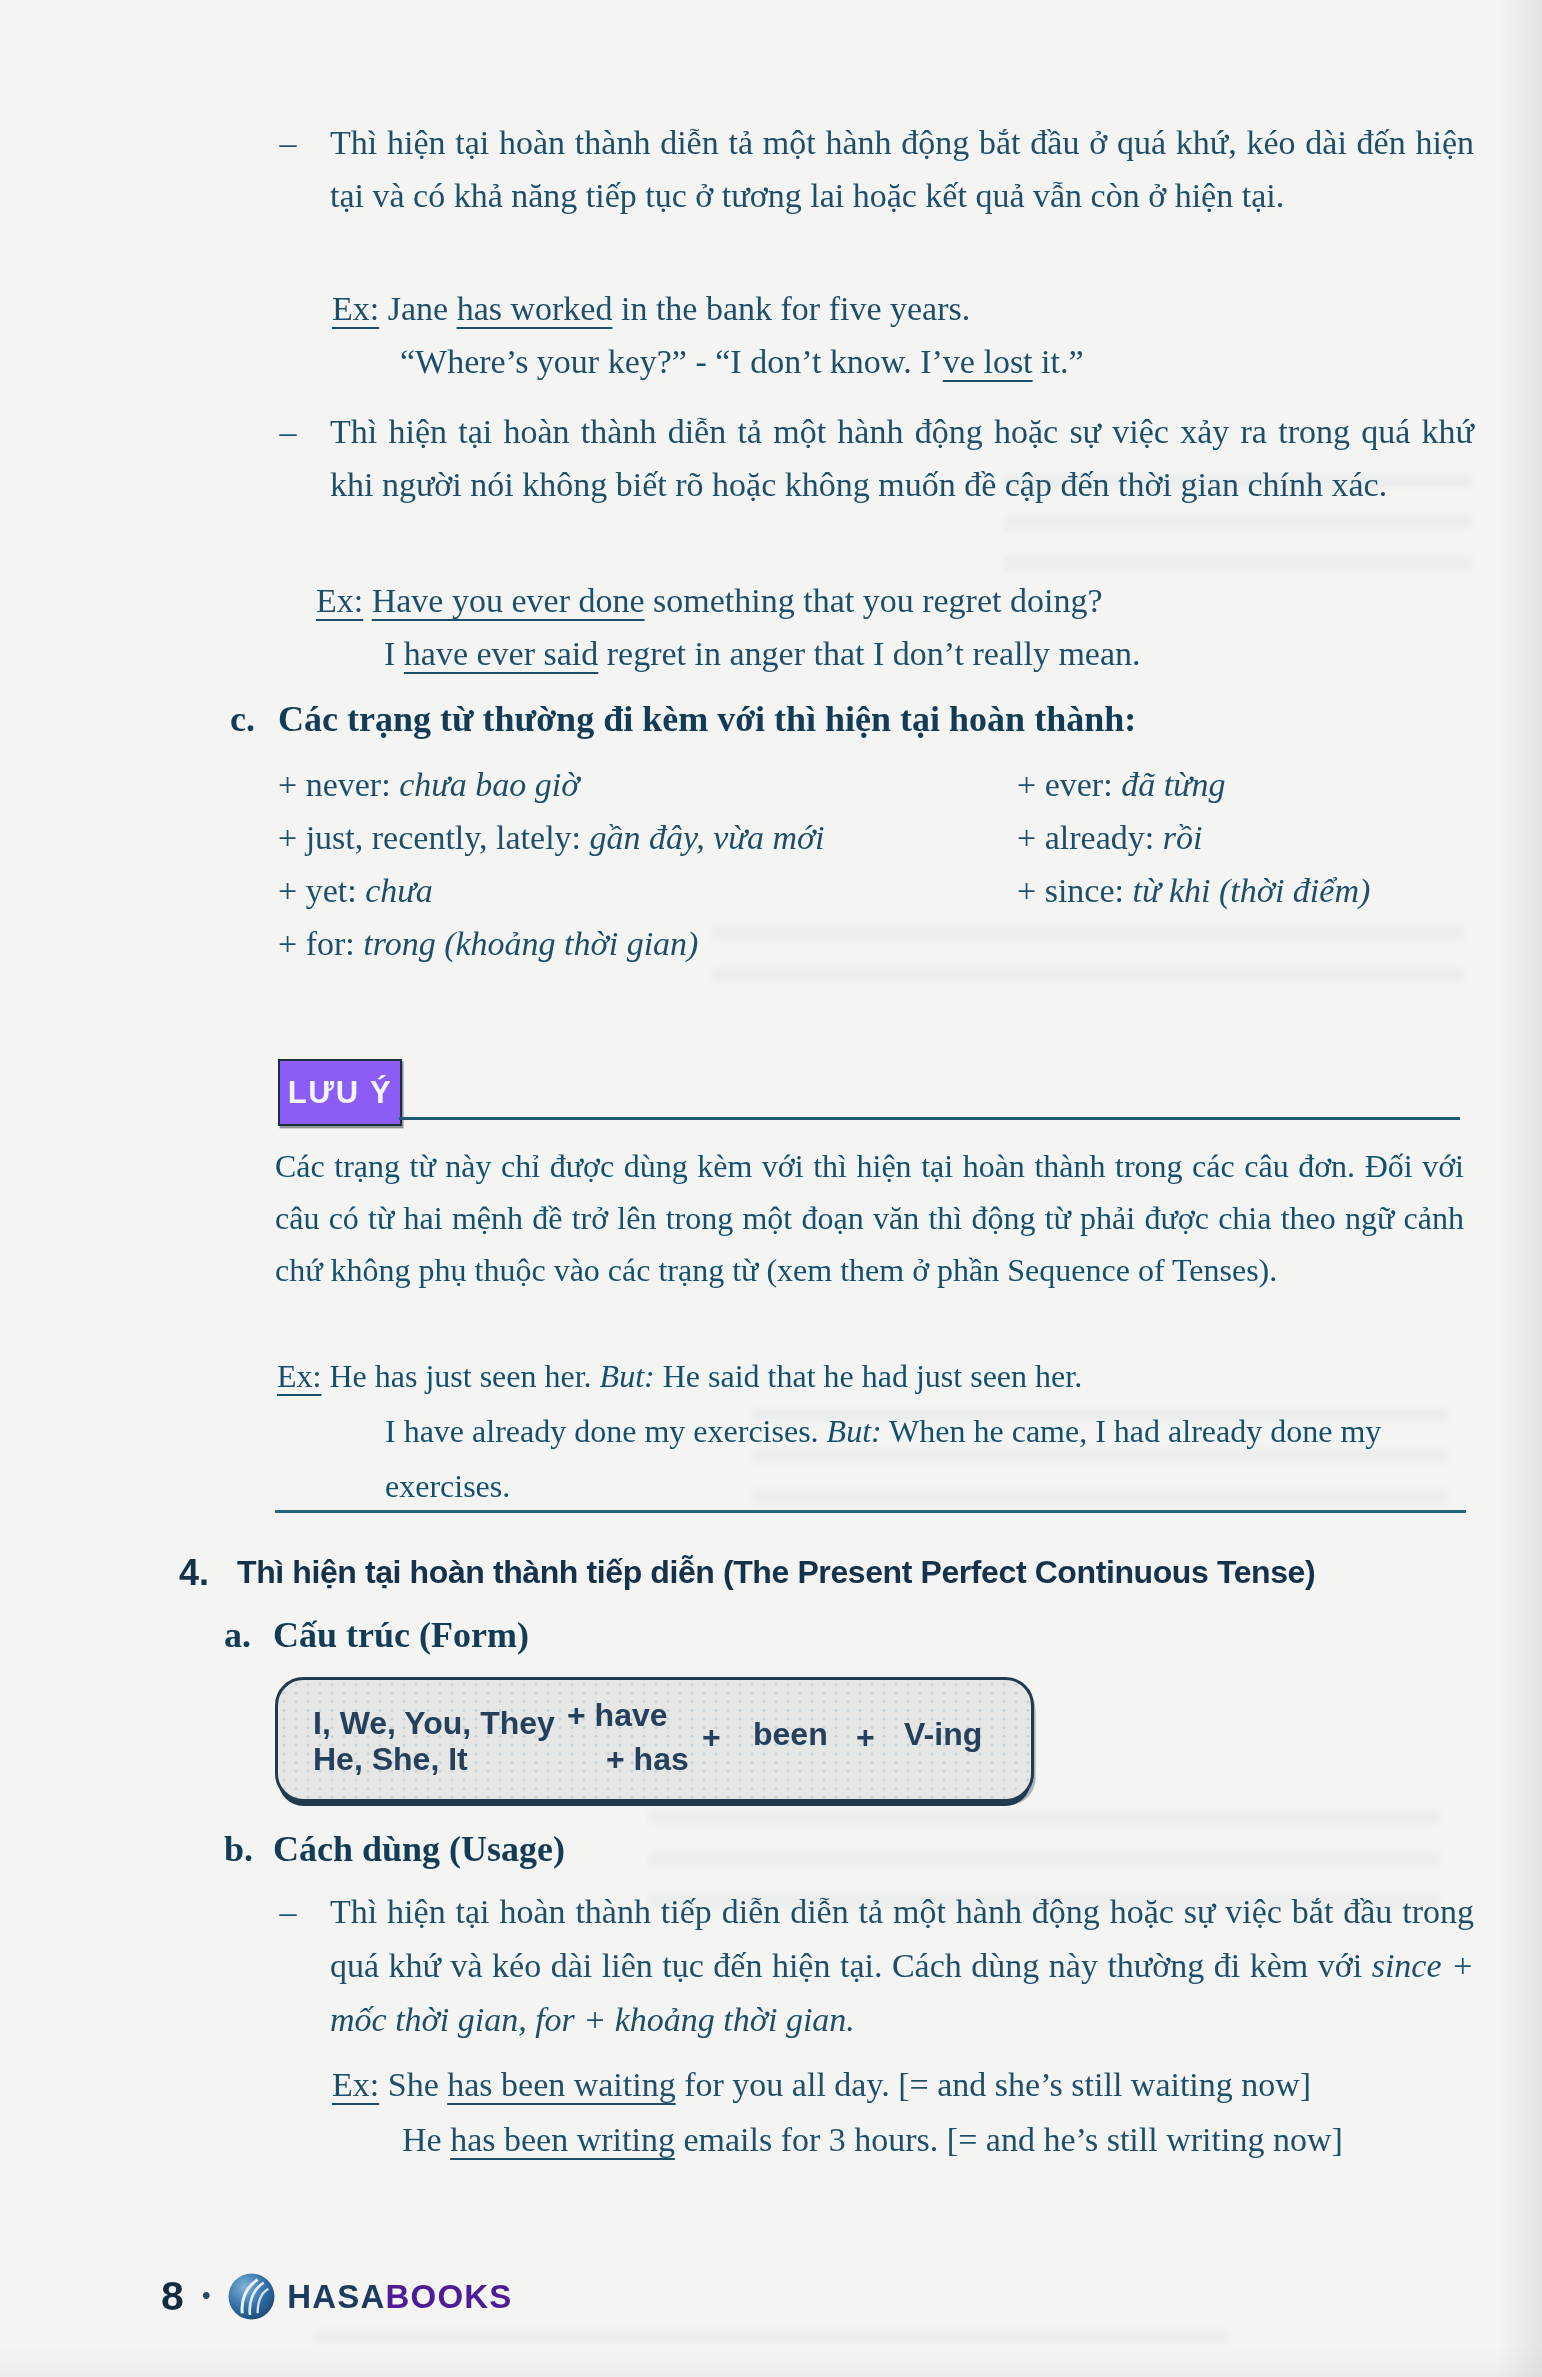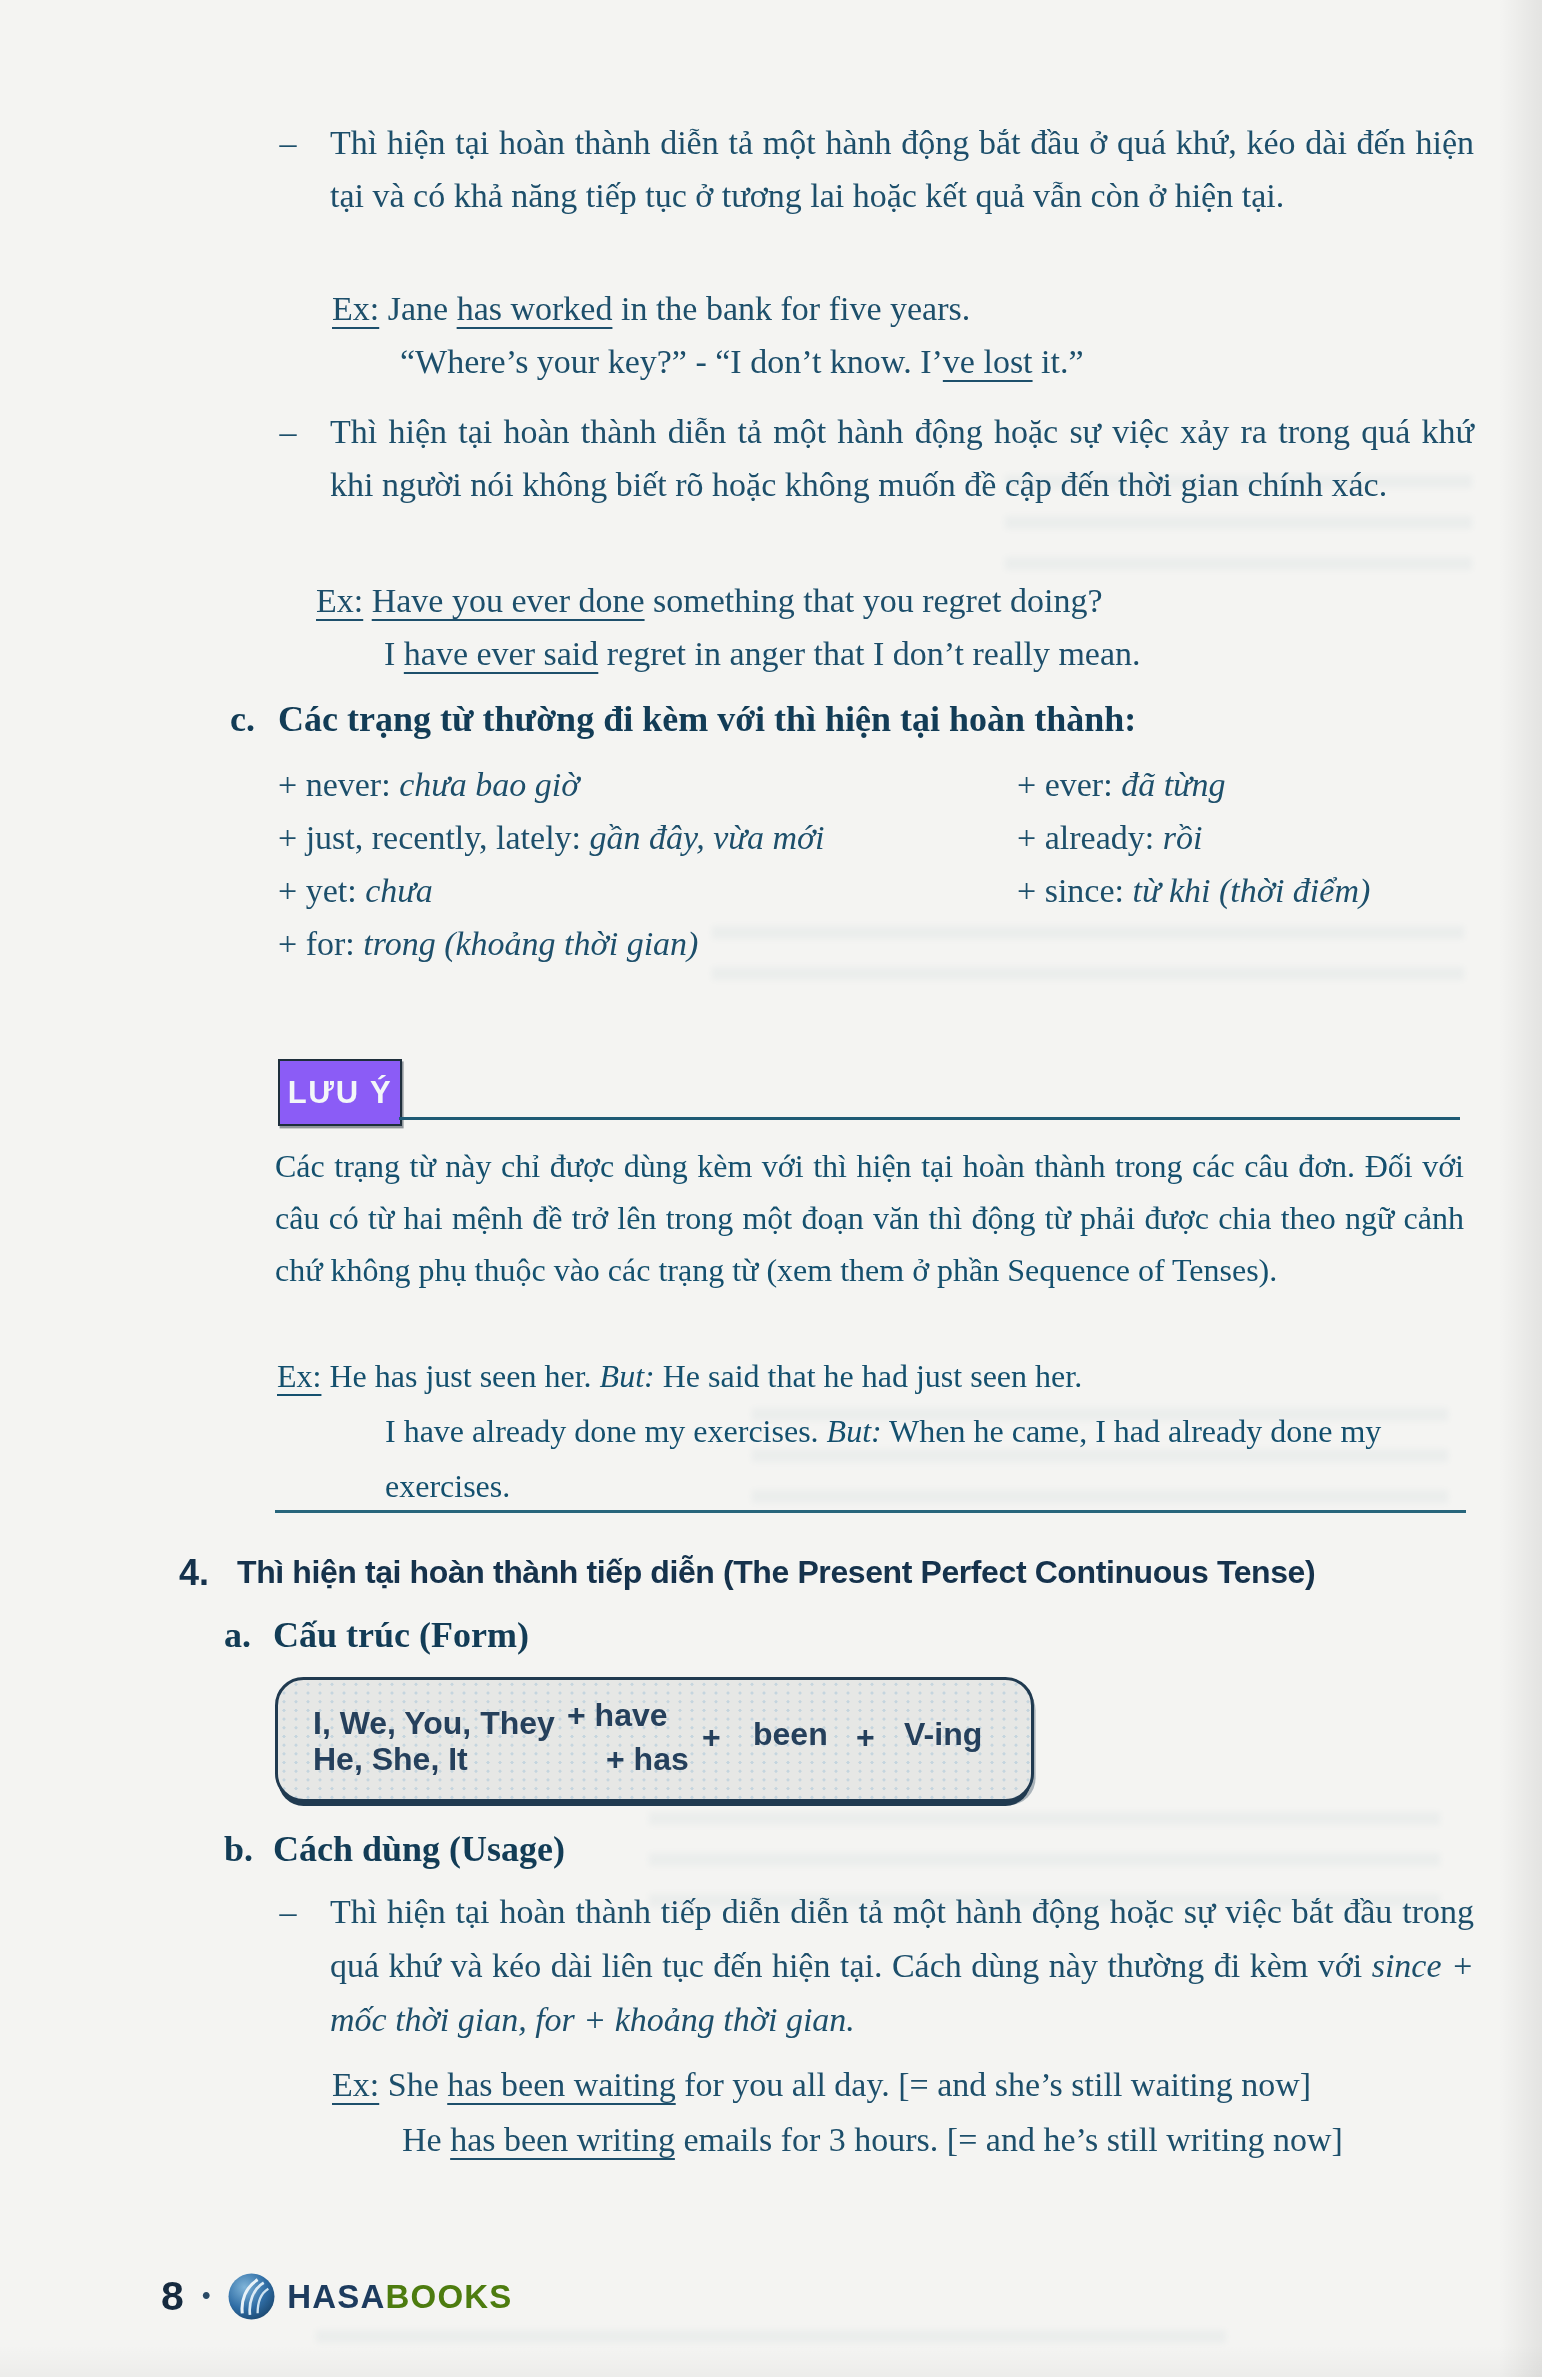--- a/index.html
+++ b/index.html
@@ -70,21 +70,21 @@
   .form-box span{position:absolute;font-family:"Liberation Sans",sans-serif;font-weight:bold;
     font-size:32px;color:#25405c;white-space:nowrap;}
 
   
   .footer{position:absolute;left:161px;top:2272px;display:flex;align-items:center;}
   .page-num{font-family:"Liberation Sans",sans-serif;font-weight:bold;font-size:41px;color:#152a3f;}
   .foot-dot{font-size:28.5px;color:#2a4a66;margin:0 16px 0 17.4px;}
   .brand{font-family:"Liberation Sans",sans-serif;font-weight:bold;font-size:33px;
     letter-spacing:1.2px;margin-left:11px;white-space:nowrap;}
   .brand .dark{color:#1d3b5e;}
-  .brand .light{color:#4d7c0f;}
+  .brand .light{color:#4c1d95;}
 </style>
 </head>
 <body>
 
 <div class="page">
 
   <div class="smudge" style="left:1005px;top:475px;width:467px;height:119px;"></div>
   <div class="smudge" style="left:712px;top:926px;width:752px;height:79px;"></div>
   <div class="smudge" style="left:752px;top:1408px;width:696px;height:95px;"></div>
   <div class="smudge" style="left:649px;top:1812px;width:791px;height:119px;"></div>

